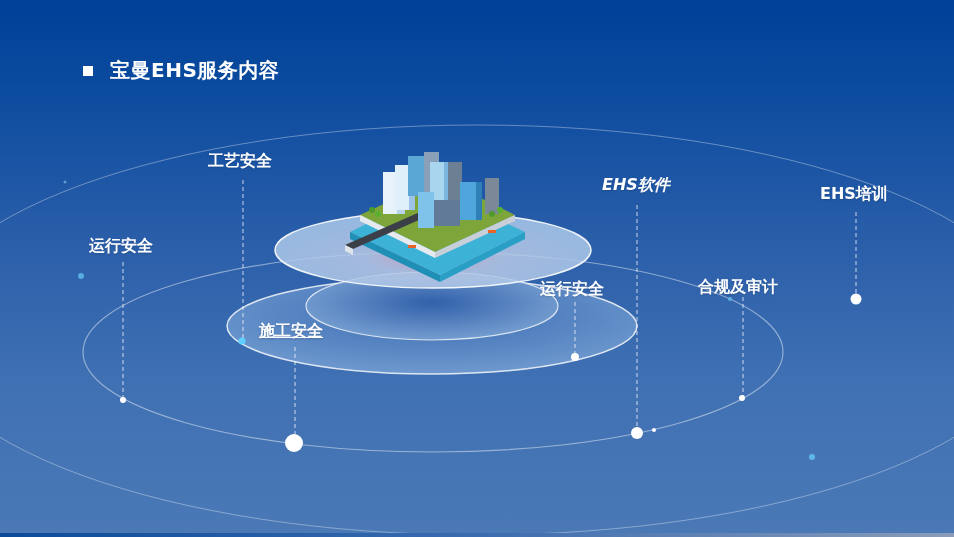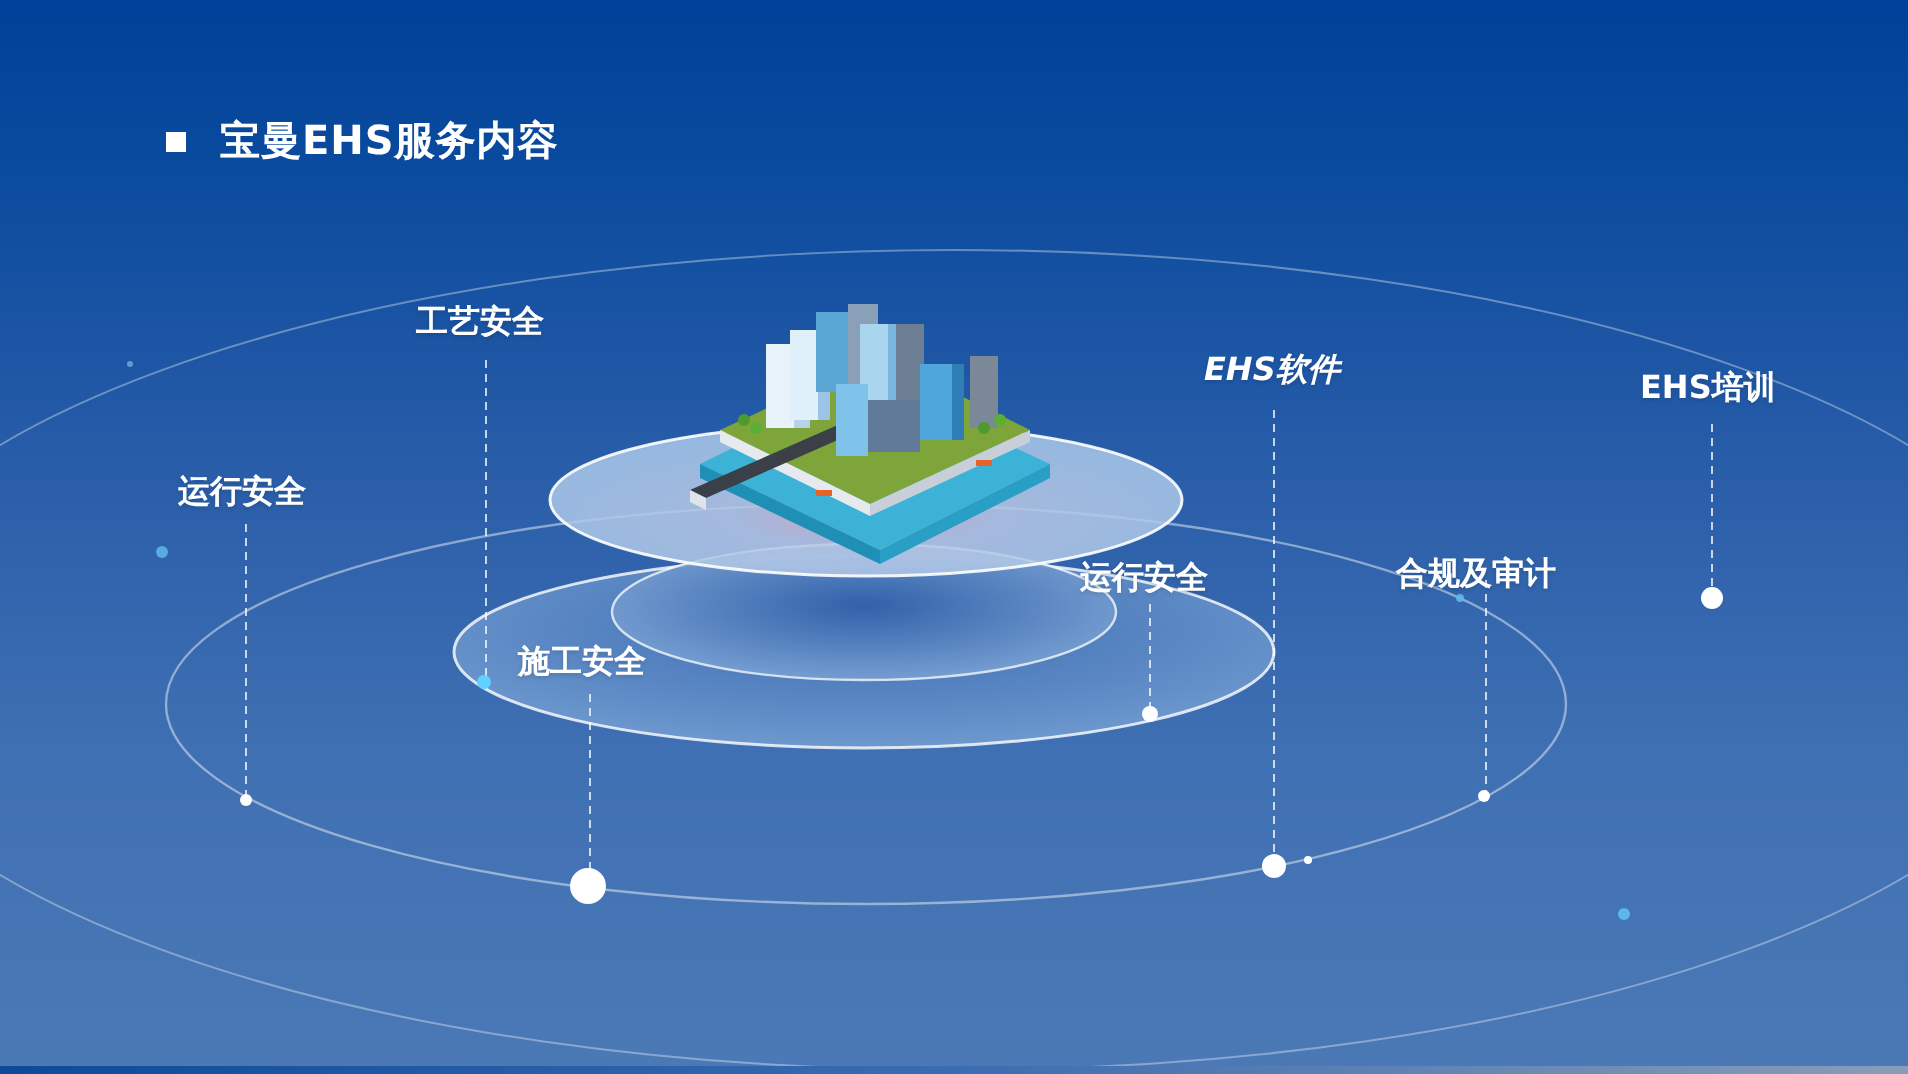--- a/index.html
+++ b/index.html
@@ -132,20 +132,20 @@
     </g>
   </svg>
 
   <div class="title">
     <span class="bullet"></span>
     <span>宝曼EHS服务内容</span>
   </div>
 
   <div class="label" style="left:208px; top:151px;">工艺安全</div>
   <div class="label" style="left:89px; top:236px;">运行安全</div>
-  <div class="label" style="left:259px; top:321px;">施工安全</div>
+  <div class="label" style="left:259px; top:321px;text-decoration:underline;">施工安全</div>
   <div class="label" style="left:540px; top:279px;">运行安全</div>
   <div class="label" style="left:602px; top:175px;font-style:italic;">EHS软件</div>
   <div class="label" style="left:698px; top:261px;margin-top:16px;">合规及审计</div>
   <div class="label" style="left:820px; top:184px;text-align:right;">EHS培训</div>
 
   <div class="bottom-strip"></div>
 </div>
 
 </body></html>

